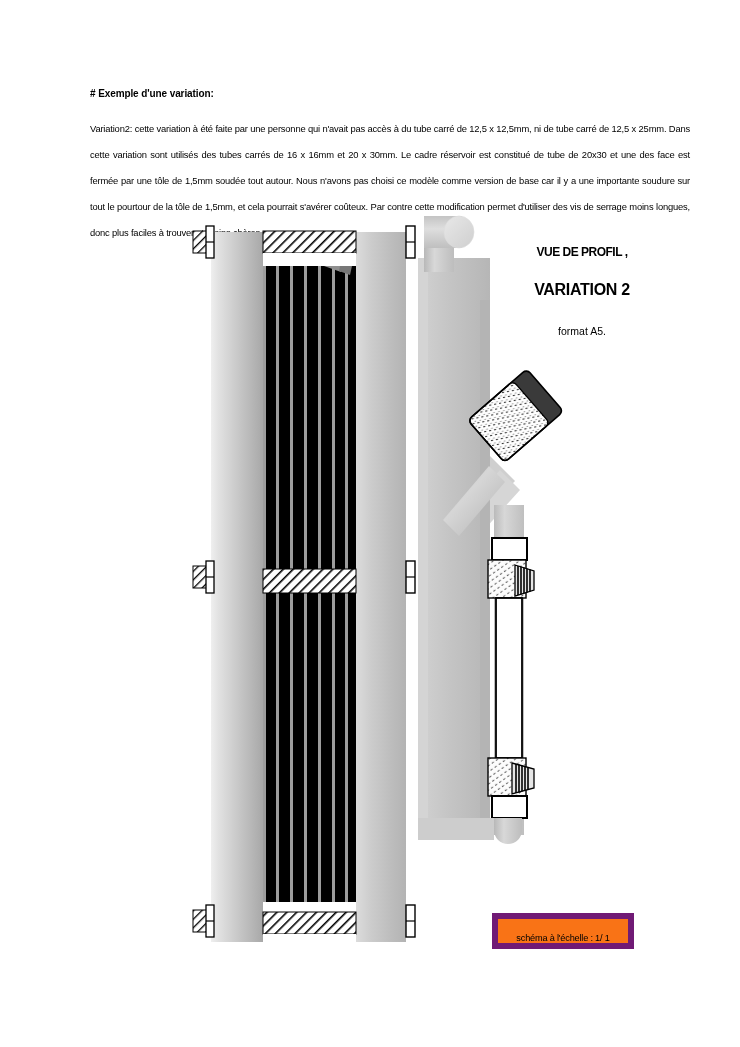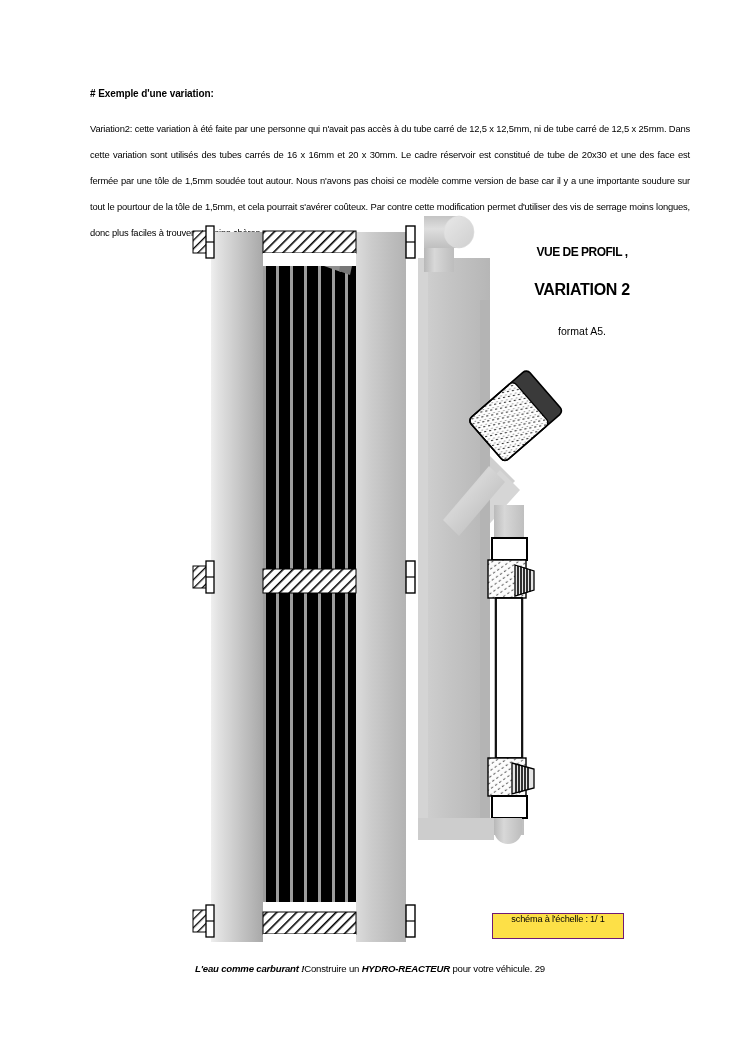--- a/index.html
+++ b/index.html
@@ -68,24 +68,24 @@
     letter-spacing: 0px;
   }
 
   
   .scale-box {
     position: absolute;
     left: 492px;
     top: 913px;
     width: 130px;
     height: 24px;
-    border: 1px solid #701a75;
-    background: #fde047;
+    border: 6px solid #701a75;
+    background: #f97316;
     display: flex;
-    align-items: flex-start;
+    align-items: flex-end;
     justify-content: center;
     font-size: 9.2px;
     letter-spacing: -0.2px;
   }
 
   
   .footer {
     position: absolute;
     left: 0;
     top: 963px;
@@ -336,17 +336,14 @@
   <div class="title-block">
     <div class="title-line1">VUE DE PROFIL ,</div>
     <div class="title-line2">VARIATION 2</div>
     <div class="title-line3">format A5.</div>
   </div>
 
   <div class="scale-box">
     <span>schéma à l'échelle : 1/ 1</span>
   </div>
 
-  <div class="footer">
-    <b class="bi">L'eau comme carburant !</b><span>Construire un </span><b class="bi">HYDRO-REACTEUR</b><span> pour votre véhicule. 29</span>
-  </div>
 
 </div>
 
 </body></html>

